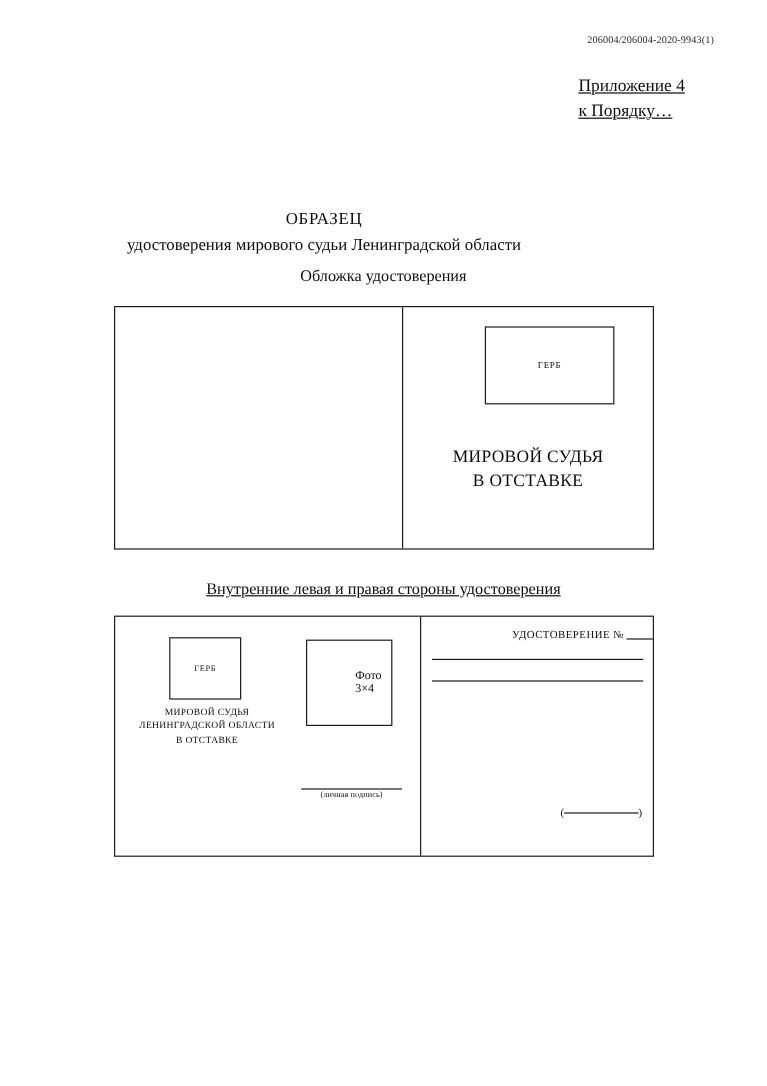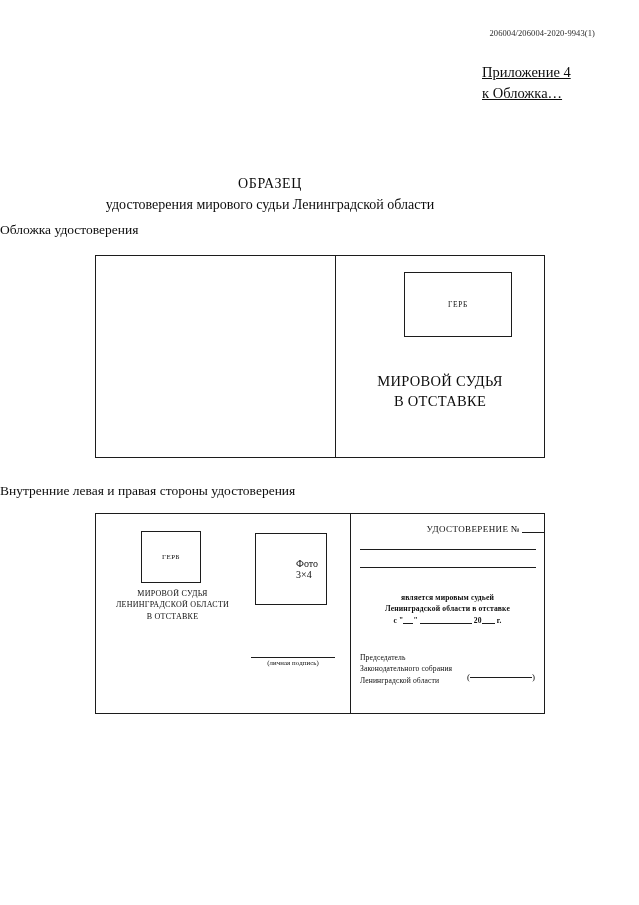--- a/index.html
+++ b/index.html
@@ -44,25 +44,25 @@
     width: 540px;
     text-align: center;
     font-size: 14px;
     line-height: 1.5;
   }
   .title-main { letter-spacing: 0.6px; }
   .section-caption {
     position: absolute;
     left: 0;
     width: 639px;
-    text-align: left;
+    text-align: center;
     font-size: 13.5px;
   }
   #cover-caption { top: 222px; }
-  #inner-caption { top: 483px; }
+  #inner-caption { top: 483px; text-decoration: underline; }
 
   
   .cover-frame {
     position: absolute;
     left: 95px;
     top: 255px;
     width: 450px;
     height: 203px;
     border: 1px solid #1c1c1c;
     box-sizing: border-box;
@@ -259,21 +259,21 @@
     vertical-align: 2px;
   }
 </style>
 </head>
 <body>
 
 <div class="doc-ref">206004/206004-2020-9943(1)</div>
 
 <div class="appendix-block">
   <div>Приложение 4</div>
-  <div>к Обложка…</div>
+  <div>к Порядку…</div>
 </div>
 
 <div class="title-block">
   <div class="title-main">ОБРАЗЕЦ</div>
   <div>удостоверения мирового судьи Ленинградской области</div>
 </div>
 
 <div class="section-caption" id="cover-caption">Обложка удостоверения</div>
 
 <div class="cover-frame">
@@ -312,27 +312,17 @@
   </div>
 
   <div class="inner-right">
     <div class="cert-no">
       <span>УДОСТОВЕРЕНИЕ №</span><span class="blank"></span>
     </div>
 
     <div class="name-line" id="name-line-1"></div>
     <div class="name-line" id="name-line-2"></div>
 
-    <div class="status-block">
-      <div>является мировым судьей</div>
-      <div>Ленинградской области в отставке</div>
-      <div class="date-line"><span>с "</span><span class="u-short"></span><span>"</span><span class="u-long"></span><span>20</span><span class="u-year"></span> <span>г.</span></div>
-    </div>
-
-    <div class="chairman-block">
-      <div>Председатель</div>
-      <div>Законодательного собрания</div>
-      <div>Ленинградской области</div>
-    </div>
+
 
     <div class="chairman-sign"><span>(</span><span class="paren-line"></span><span>)</span></div>
   </div>
 </div>
 
 </body></html>

